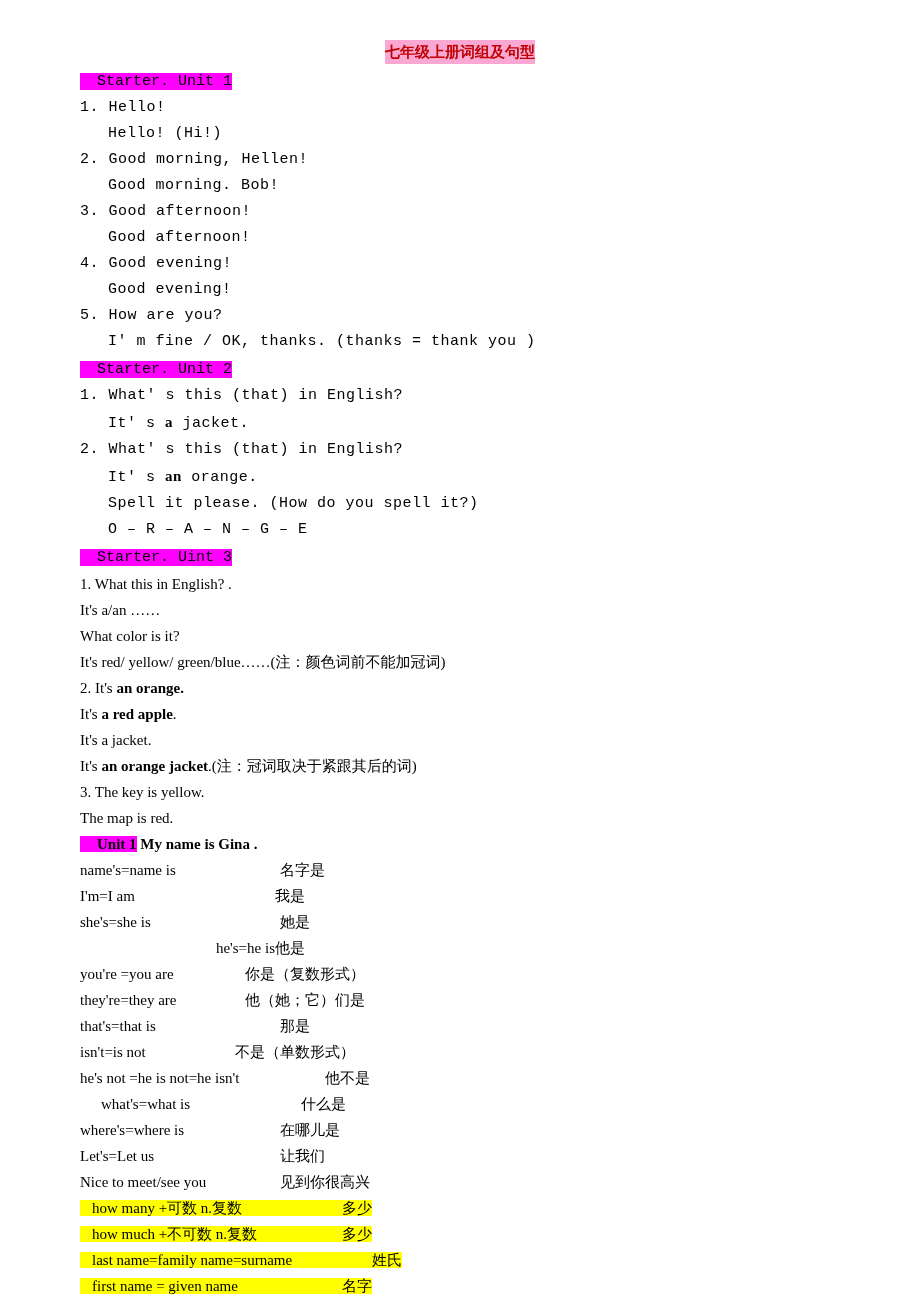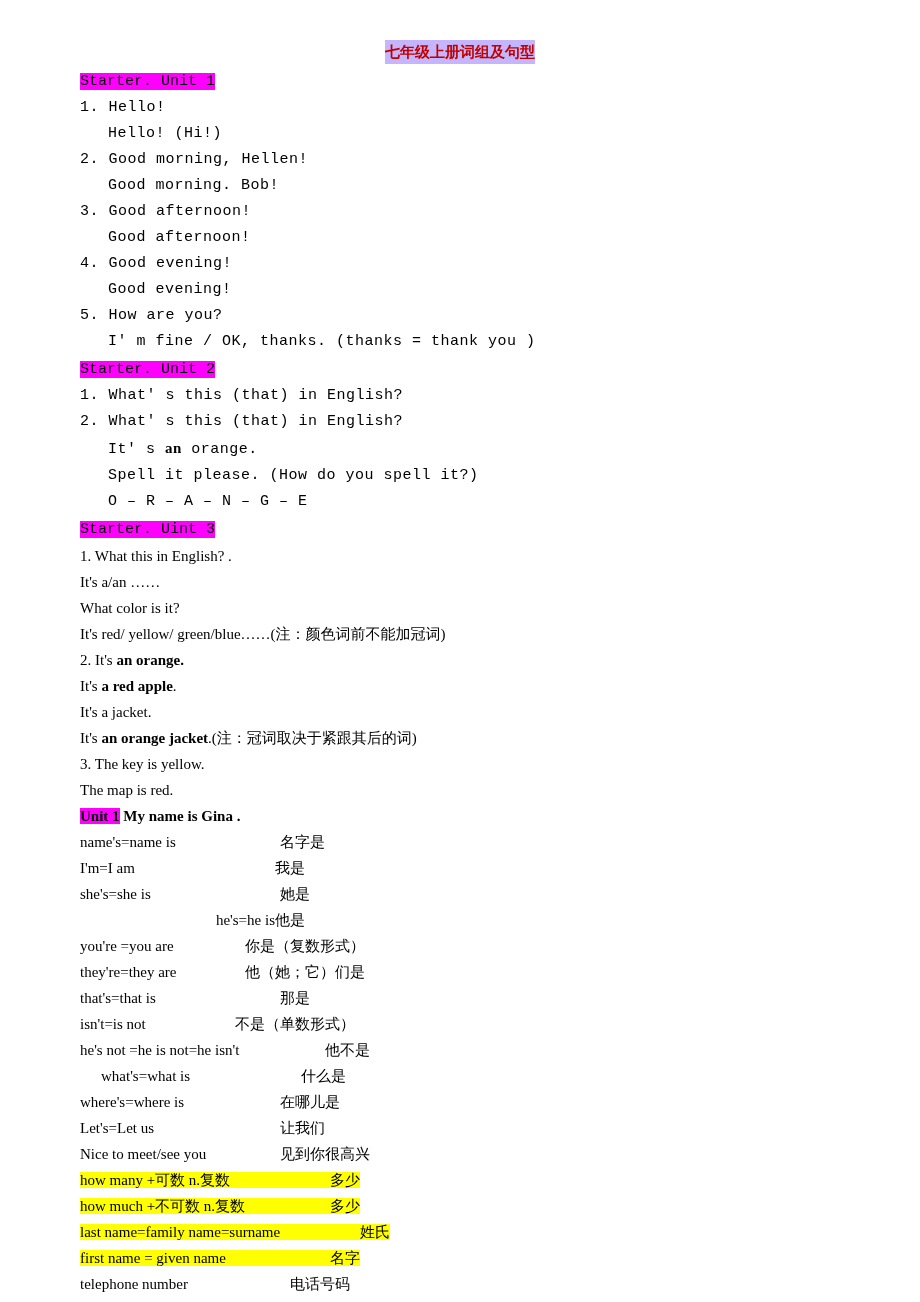--- a/index.html
+++ b/index.html
@@ -9,48 +9,50 @@
       font-size: 15px;
       line-height: 1.6;
       color: #000;
       width: 920px;
       box-sizing: border-box;
       background: #fff;
     }
     .title {
       text-align: center;
       color: #c00000;
-      background-color: #c4b5fd;
+      background-color: #f9a8d4;
       font-weight: bold;
       display: inline-block;
     }
     .title-wrap {
       text-align: center;
       margin-bottom: 4px;
     }
     .magenta-heading {
       background-color: #ff00ff;
       font-family: "Courier New", monospace;
       display: inline;
+      padding-left: 17px;
     }
     .mono {
       font-family: "Courier New", monospace;
       letter-spacing: 0.5px;
     }
     .indent {
       padding-left: 28px;
     }
     .line {
       margin: 2px 0;
     }
     .bold {
       font-weight: bold;
     }
     .yellow-hl {
       background-color: #ffff00;
+      padding-left: 12px;
     }
     .serif {
       font-family: "Times New Roman", SimSun, serif;
     }
     .vocab-row {
       display: flex;
       margin: 2px 0;
     }
   </style>
 </head>
@@ -70,20 +72,23 @@
   <div class="mono line indent">Good afternoon!</div>
   <div class="mono line">4. Good evening!</div>
   <div class="mono line indent">Good evening!</div>
   <div class="mono line">5. How are you?</div>
   <div class="mono line indent">I' m fine / OK,  thanks.  (thanks = thank you )</div>
 </div>
 
 <div>
   <span class="magenta-heading">Starter. Unit 2</span>
   <div class="mono line">1. What' s this (that) in English?</div>
+  <div class="mono line indent">
+    <span>It' s </span><span class="serif bold">a</span><span> jacket.</span>
+  </div>
   <div class="mono line">2. What' s this (that) in English?</div>
   <div class="mono line indent">
     <span>It' s </span><span class="serif bold">an</span><span> orange.</span>
   </div>
   <div class="mono line indent">Spell it please.  (How do you spell it?)</div>
   <div class="mono line indent">O – R – A – N – G – E</div>
 </div>
 
 <div>
   <span class="magenta-heading">Starter. Uint 3</span>

